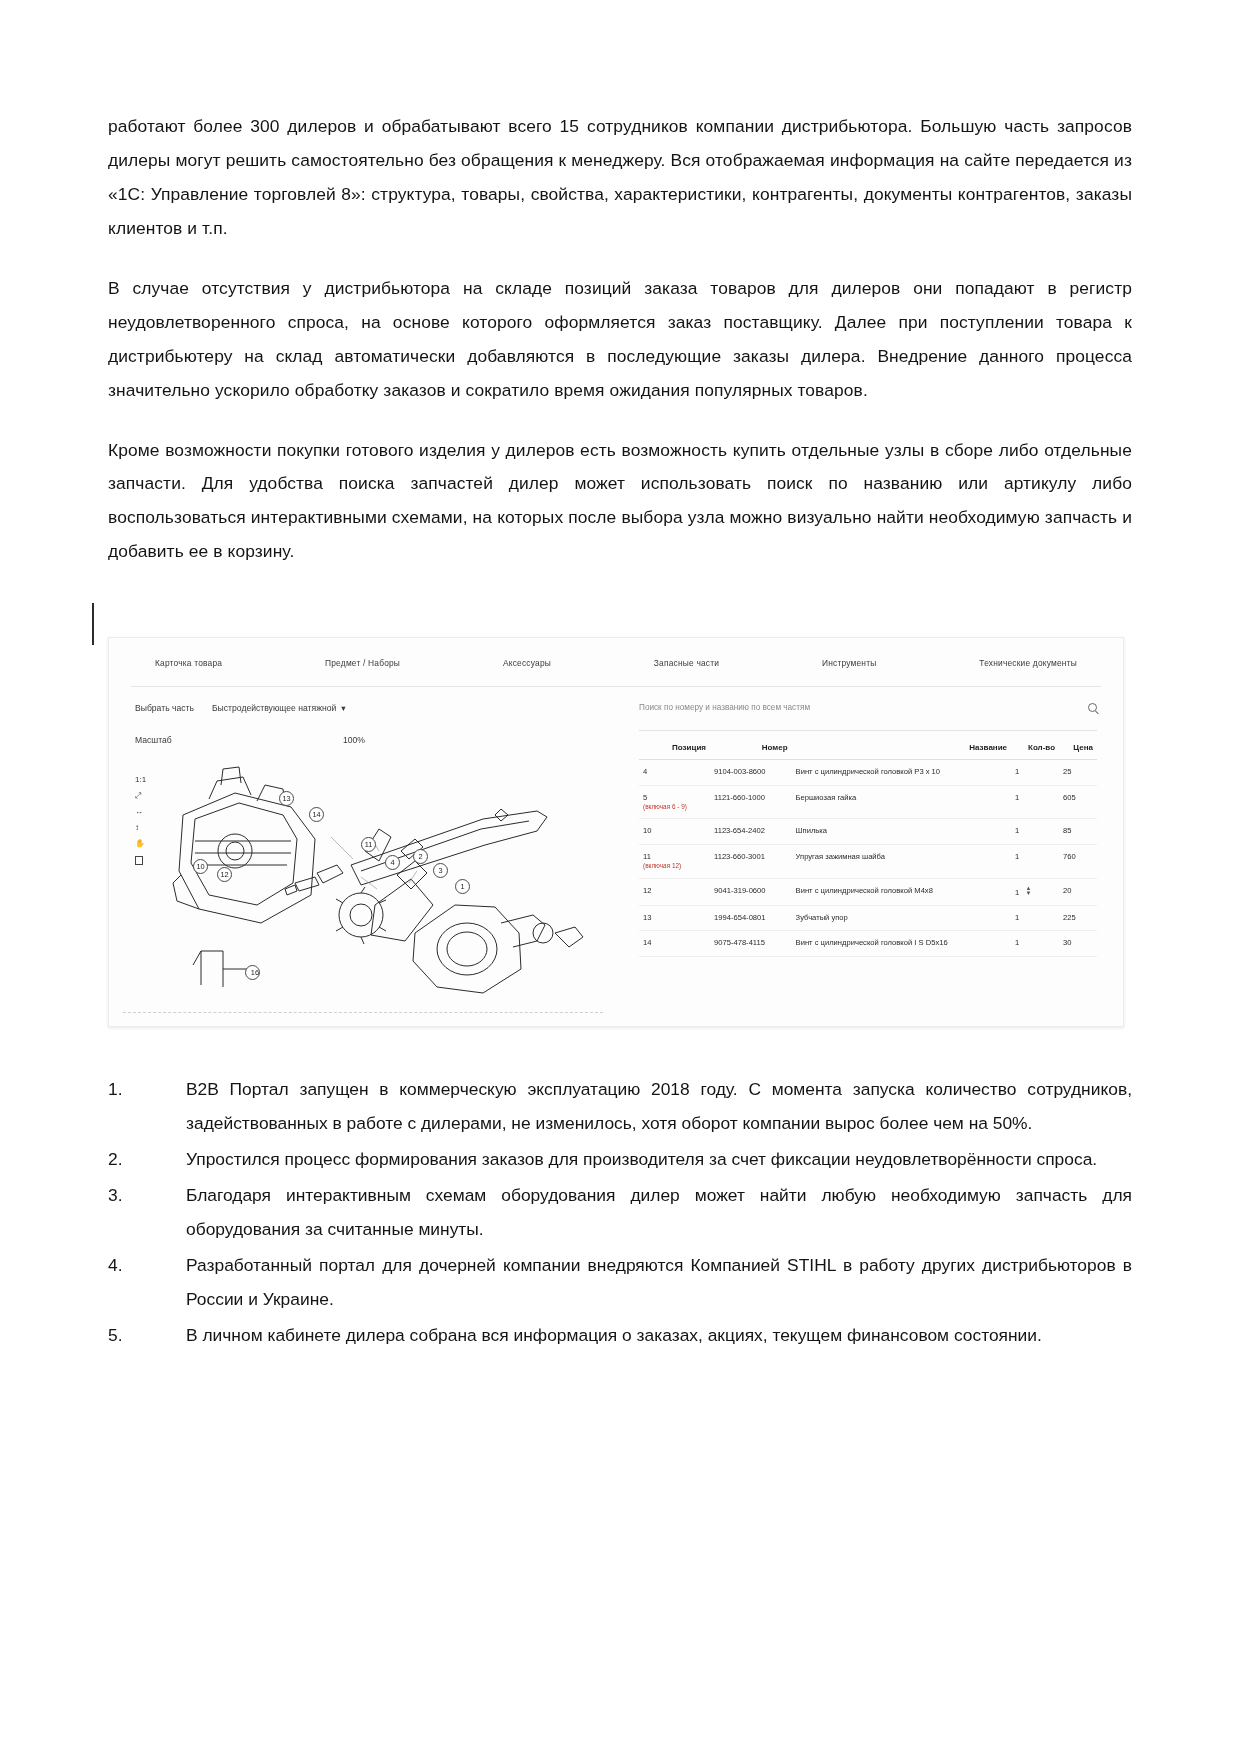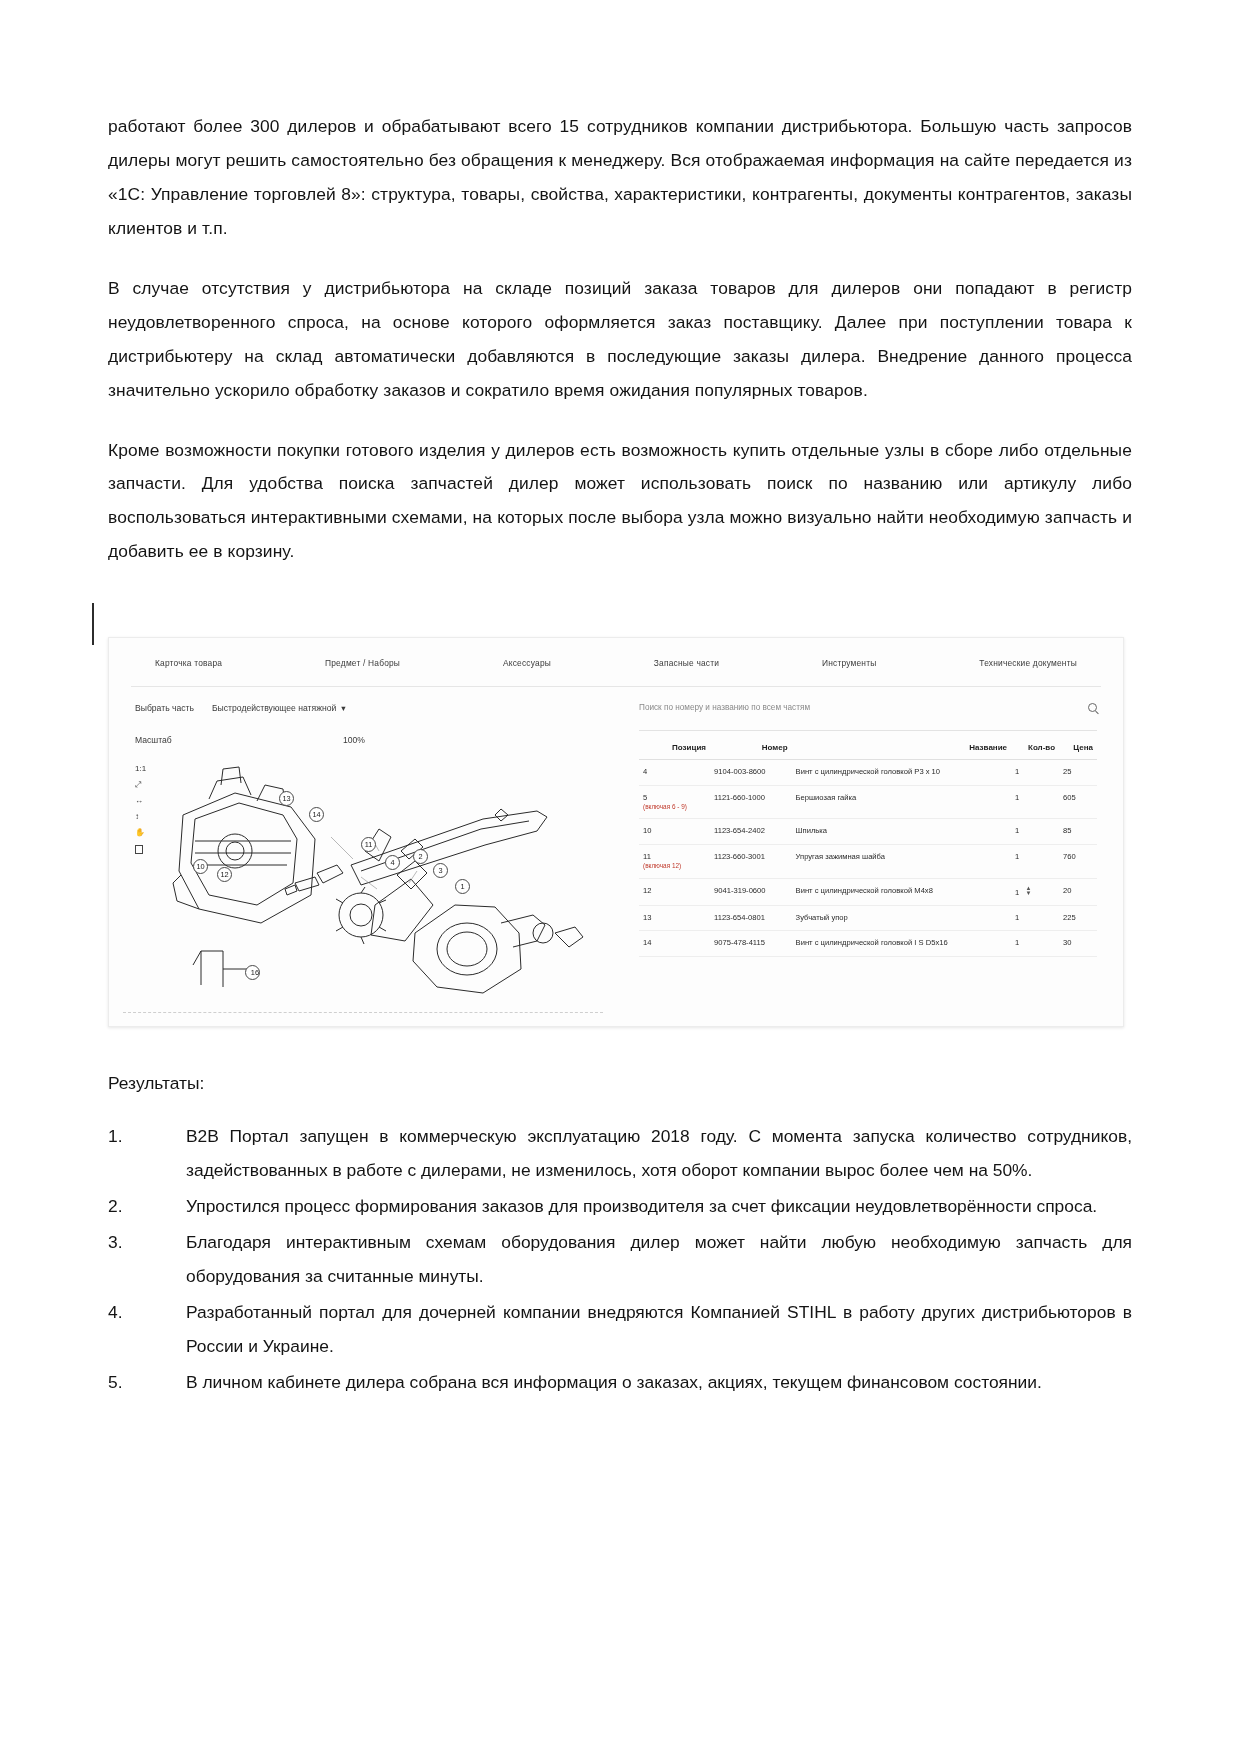--- a/index.html
+++ b/index.html
@@ -96,21 +96,21 @@
     align-items: flex-end;
     justify-content: space-between;
     width: 230px;
     margin-top: 22px;
     font-size: 8.6px;
     color: #3a3a3a;
   }
   .tool-col {
     position: absolute;
     left: 26px;
-    top: 78px;
+    top: 89px;
     display: flex;
     flex-direction: column;
     gap: 8px;
     font-size: 8px;
     color: #333;
   }
   .tool-col .ti { line-height: 1; }
   .tool-col .sq {
     width: 8px; height: 9px;
     border: 1px solid #444;
@@ -410,21 +410,21 @@
                 <td class="qty">
                   <span>1</span>
                   <span class="stepper">▲<br>▼</span>
                 </td>
                 <td class="price">20</td>
               </tr>
               <tr>
                 <td class="pos">
                   <span>13</span>
                 </td>
-                <td>1123-654-0801</td>
+                <td>1994-654-0801</td>
                 <td>Зубчатый упор</td>
                 <td class="qty">1</td>
                 <td class="price">225</td>
               </tr>
               <tr>
                 <td class="pos">
                   <span>14</span>
                 </td>
                 <td>9075-478-4115</td>
                 <td>Винт с цилиндрической головкой I S D5x16</td>
@@ -433,21 +433,20 @@
               </tr>
             </tbody>
           </table>
         </div>
 
       </div>
     </div>
   </div>
 
   <div class="results">
-    <p class="res-label">Результаты:</p>
 
     <div class="res-item">
       <span class="num">1.</span>
       <span class="txt">B2B Портал запущен в коммерческую эксплуатацию 2018 году. С момента запуска количество сотрудников, задействованных в работе с дилерами, не изменилось, хотя оборот компании вырос более чем на 50%.</span>
     </div>
     <div class="res-item">
       <span class="num">2.</span>
       <span class="txt">Упростился процесс формирования заказов для производителя за счет фиксации неудовлетворённости спроса.</span>
     </div>
     <div class="res-item">

